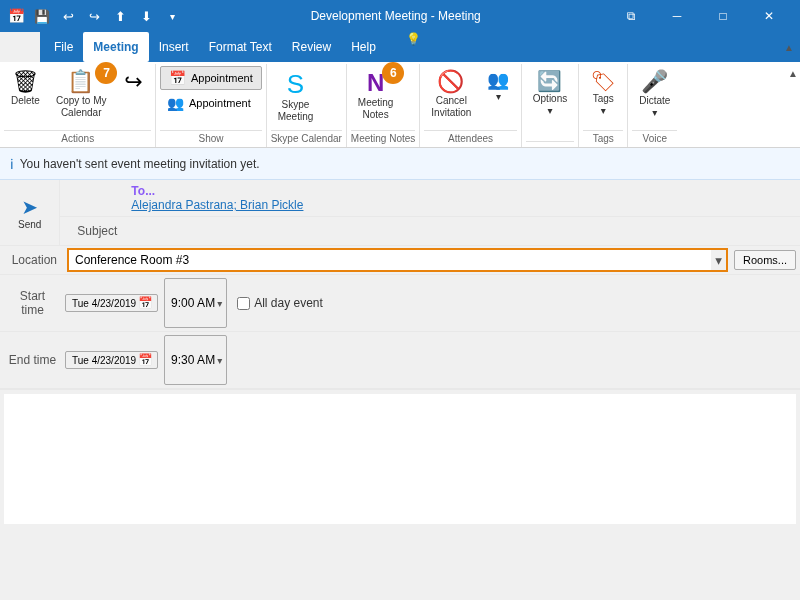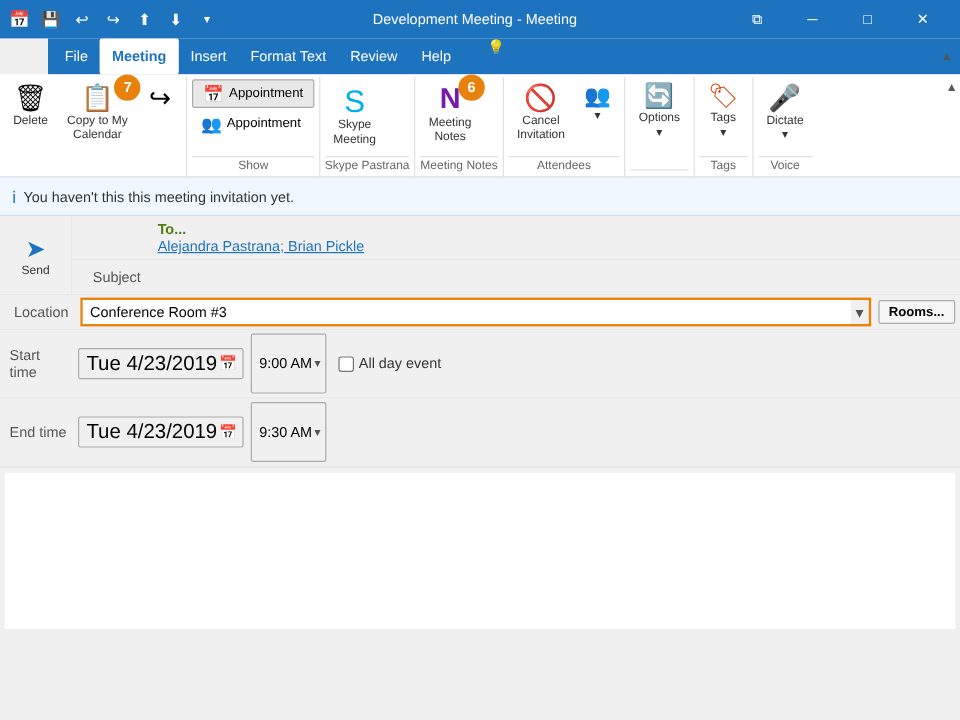--- a/index.html
+++ b/index.html
@@ -185,47 +185,46 @@
     }
     .location-dropdown { background: none; border: none; cursor: pointer; padding: 0 4px; color: #555; }
     .rooms-btn {
       margin: 2px 4px;
       padding: 3px 8px;
       border: 1px solid #aaa;
       background: #f5f5f5;
       cursor: pointer;
       font-size: 11px;
       border-radius: 2px;
-      font-weight: bold;
     }
 
     
     .datetime-row {
       display: flex;
       align-items: center;
       border-bottom: 1px solid #e8e8e8;
       padding: 3px 0;
     }
     .dt-label {
       width: 65px;
       font-size: 12px;
       color: #555;
       padding: 2px 8px;
-      text-align: left;
+      text-align: center;
       flex-shrink: 0;
     }
     .dt-date-wrap {
       display: flex;
       align-items: center;
       border: 1px solid #aaa;
       border-radius: 2px;
       margin-right: 6px;
       padding: 1px 4px;
     }
-    .dt-date { font-size: 17px; padding: 1px 2px; }
+    .dt-date { font-size: 10px; padding: 1px 2px; }
     .dt-cal { background: none; border: none; cursor: pointer; color: #555; font-size: 12px; }
     .dt-time-wrap {
       display: flex;
       align-items: center;
       border: 1px solid #aaa;
       border-radius: 2px;
       padding: 16px 4px;
     }
     .dt-time { font-size: 12px; padding: 1px 2px; }
     .dt-arrow { background: none; border: none; cursor: pointer; color: #555; font-size: 10px; }
@@ -342,20 +341,21 @@
             <span class="ribbon-btn-icon">📋</span>
             <span class="ribbon-btn-label">Copy to My<br>Calendar</span>
           </button>
           <span class="badge" style="top:-4px; right:-4px; z-index:10;">7</span>
         </div>
         <button class="ribbon-btn" style="min-width:36px;">
           <span class="ribbon-btn-icon">↪</span>
           <span class="ribbon-btn-label"></span>
         </button>
       </div>
+      <div class="rg-label">Actions</div>
     </div>
 
     <div class="rg">
       <div class="rg-top">
         <div class="ribbon-vertical">
           <button class="ribbon-btn-sm" style="border:1px solid #aaa; background:#e8e8e8; padding: 3px 8px;">
             <span class="ribbon-btn-sm-icon">📅</span>
             <span>Appointment</span>
           </button>
           <button class="ribbon-btn-sm">
@@ -367,21 +367,21 @@
       <div class="rg-label">Show</div>
     </div>
 
     <div class="rg">
       <div class="rg-top">
         <button class="ribbon-btn">
           <span class="ribbon-btn-icon skype-icon">S</span>
           <span class="ribbon-btn-label">Skype<br>Meeting</span>
         </button>
       </div>
-      <div class="rg-label">Skype Pastrana</div>
+      <div class="rg-label">Skype Calendar</div>
     </div>
 
     <div class="rg">
       <div class="rg-top relative">
         <div class="relative">
           <button class="ribbon-btn">
             <span class="ribbon-btn-icon onenote-icon" style="font-weight:bold; font-size:24px;">N</span>
             <span class="ribbon-btn-label">Meeting<br>Notes</span>
           </button>
           <span class="badge" style="top:-4px; right:-4px; z-index:10;">6</span>
@@ -435,39 +435,39 @@
     </div>
 
     <div class="ribbon-collapse" style="align-self:flex-start; margin-top:4px;">▲</div>
   </div>
 </div>
 
 <div class="main-wrapper">
 
   <div class="info-bar">
     <span class="info-icon">ℹ</span>
-    <span>You haven't this this meeting invitation yet.</span>
+    <span>You haven't sent event meeting invitation yet.</span>
   </div>
 
   <div class="form-area">
 
     <div class="form-row" style="display:flex; align-items:stretch;">
 
       <div class="form-send" style="border-right:1px solid #e8e8e8; padding: 6px 12px;">
         <div class="send-btn">
           <span class="send-icon">➤</span>
           <span class="send-label">Send</span>
         </div>
       </div>
       <div class="form-fields">
 
         <div class="field-row">
           <span class="field-label"></span>
           <div class="field-value">
-            <button class="ribbon-btn-sm" style="font-weight:bold; color:#4d7c0f; padding:0 4px 0 0; background:none; border:none; cursor:pointer; font-size:12px;">To...</button>
+            <button class="ribbon-btn-sm" style="font-weight:bold; color:#8b5cf6; padding:0 4px 0 0; background:none; border:none; cursor:pointer; font-size:12px;">To...</button>
             <span class="field-link">Alejandra Pastrana; Brian Pickle</span>
           </div>
         </div>
 
         <div class="field-row" style="border-bottom:none;">
           <span class="field-label">Subject</span>
         </div>
       </div>
     </div>
 

